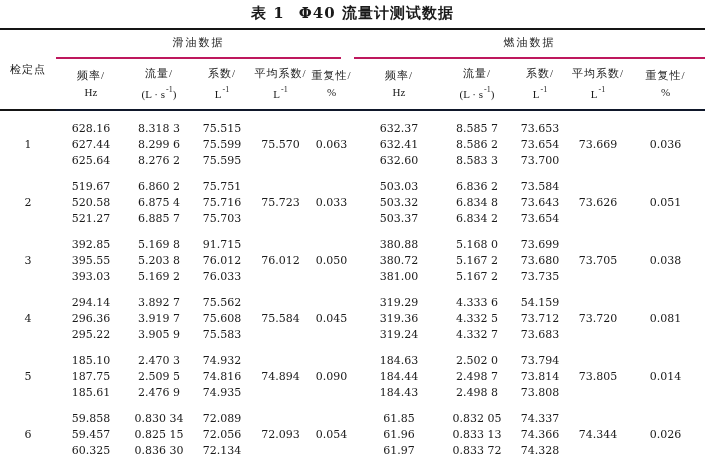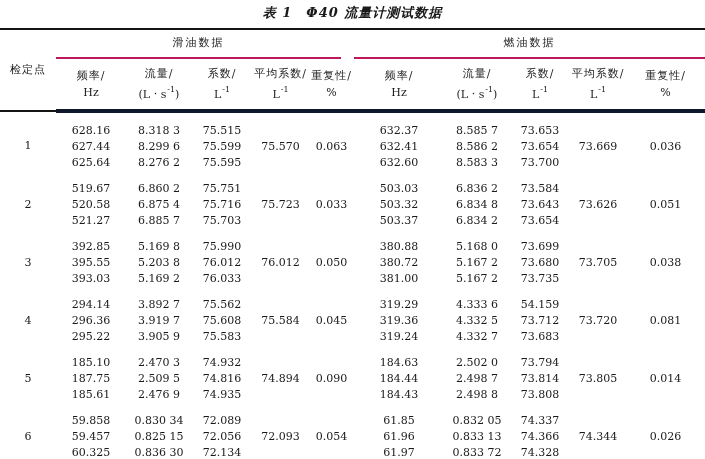--- a/index.html
+++ b/index.html
@@ -9,25 +9,24 @@
     background: #ffffff;
     font-family: "DejaVu Serif", "Liberation Serif", serif;
     color: #1a1a1a;
     overflow: hidden;
   }
   .page { width: 705px; }
 
   .title {
     text-align: center;
     font-weight: bold;
-    font-size: 13px;
+    font-size: 15px;
     line-height: 18px;
     padding: 4px 0 6px 0;
     letter-spacing: 1px;
-    font-style: italic;
   }
   .title .title-name { margin-left: 14px; }
 
   table {
     width: 705px;
     table-layout: fixed;
     border-collapse: collapse;
     border-top: 2px solid #151515;
     border-bottom: 3px solid #151515;
     font-size: 11px;
@@ -46,21 +45,21 @@
     padding: 5px 0 6px 0;
     border-bottom: 2px solid #be185d;
     letter-spacing: 2px;
   }
   .group-label.left  { margin-right: 13px; }
   .group-label.right { margin-left: 0; }
 
   .corner-th { letter-spacing: 1px; }
 
   
-  .subheader-row th { border-bottom: 4px solid #0f172a; }
+  .subheader-row th { border-bottom: 2px solid #0f172a; font-family: Liberation Serif, serif; }
   .corner-th { border-bottom: 2px solid #151515; margin-left: 36px; }
   .h1 { line-height: 17px; padding-top: 6px; letter-spacing: 1px; }
   .h2 { line-height: 17px; padding-bottom: 6px; }
   .h2 sup, .h2 .sup {
     font-size: 8px;
     position: relative;
     top: -1px;
     margin-left: 1px;
   }
 
@@ -204,21 +203,21 @@
           <td>6.885 7</td>
           <td>75.703</td>
           <td>503.37</td>
           <td>6.834 2</td>
           <td>73.654</td>
         </tr>
         <tr class="group-start">
           <td rowspan="3">3</td>
           <td>392.85</td>
           <td>5.169 8</td>
-          <td>75.990</td>
+          <td>91.715</td>
           <td rowspan="3">76.012</td>
           <td rowspan="3">0.050</td>
           <td>380.88</td>
           <td>5.168 0</td>
           <td>73.699</td>
           <td rowspan="3">73.705</td>
           <td rowspan="3">0.038</td>
         </tr>
         <tr>
           <td>395.55</td>

